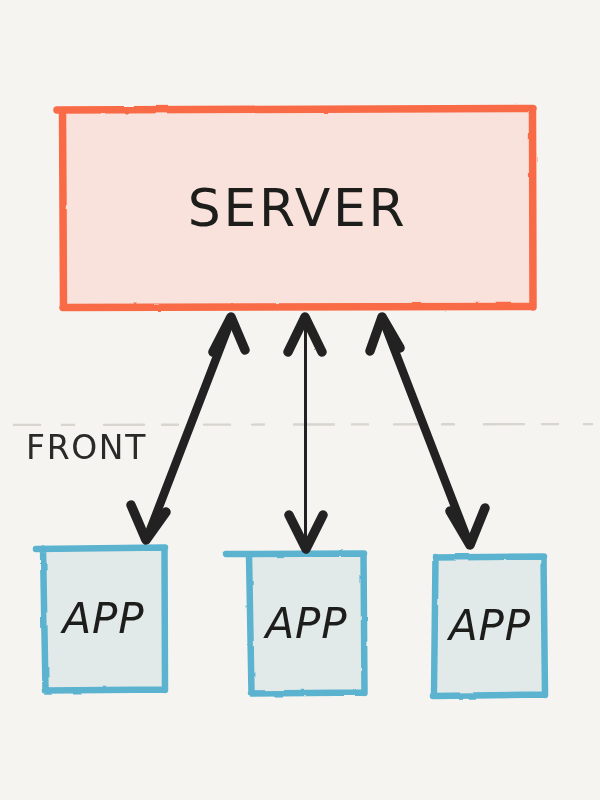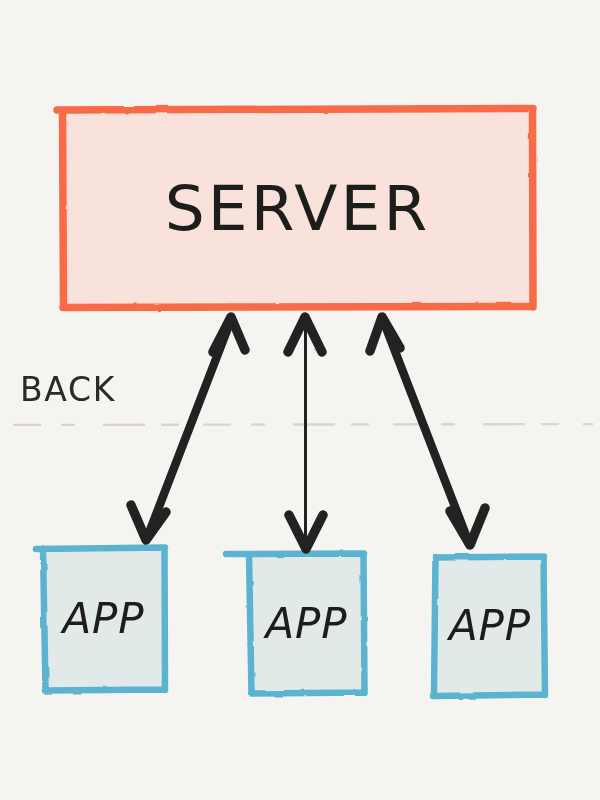--- a/index.html
+++ b/index.html
@@ -34,21 +34,21 @@
     color: #1d1d1b;
     letter-spacing: 0.06em;
     user-select: none;
     pointer-events: none;
   }
   #server-label {
     left: 62px;
     top: 108px;
     width: 471px;
     height: 200px;
-    font-size: 63px;
+    font-size: 52px;
     letter-spacing: 0.05em;
   }
   .app-label {
     font-size: 42px;
     letter-spacing: 0.02em;
     font-style: italic;
   }
   #app-label-1 { left: 42px;  top: 547px; width: 123px; height: 143px; }
   #app-label-2 { left: 248px; top: 553px; width: 117px; height: 140px; }
   #app-label-3 { left: 435px; top: 556px; width: 110px; height: 139px; }
@@ -124,16 +124,16 @@
   </svg>
 
   <div class="node-label" id="server-label">SERVER</div>
 
   <div class="node-label app-label" id="app-label-1">APP</div>
 
   <div class="node-label app-label" id="app-label-2">APP</div>
 
   <div class="node-label app-label" id="app-label-3">APP</div>
 
-  <div class="zone-label" id="zone-label-back">BACK</div>
 
+  <div class="zone-label" id="zone-label-front">FRONT</div>
 
 </div>
 
 </body></html>

